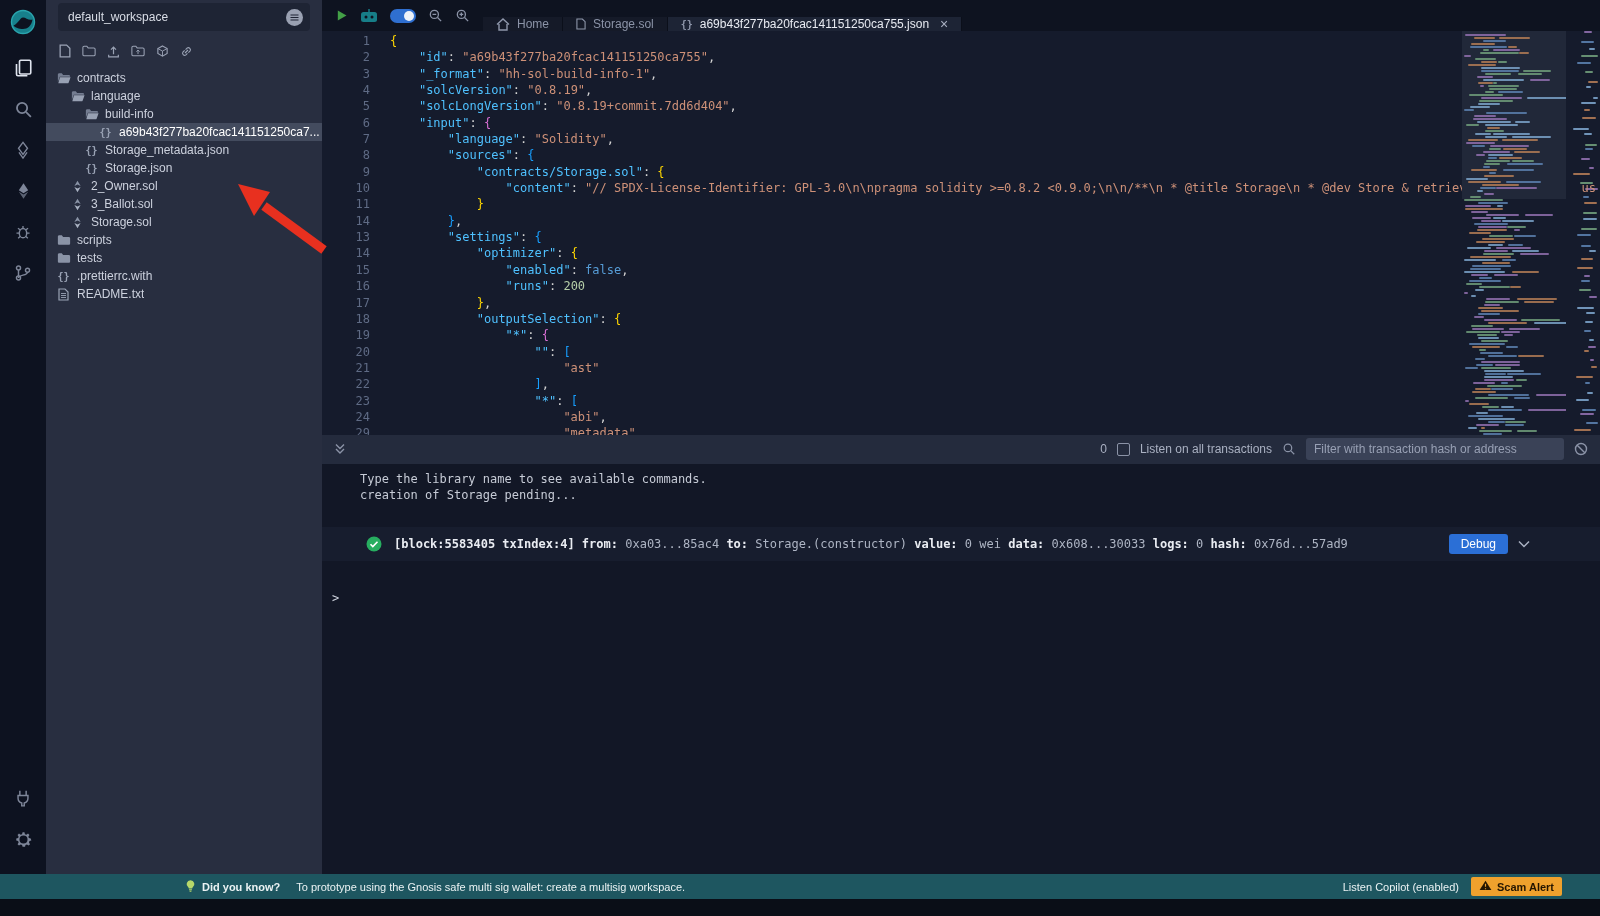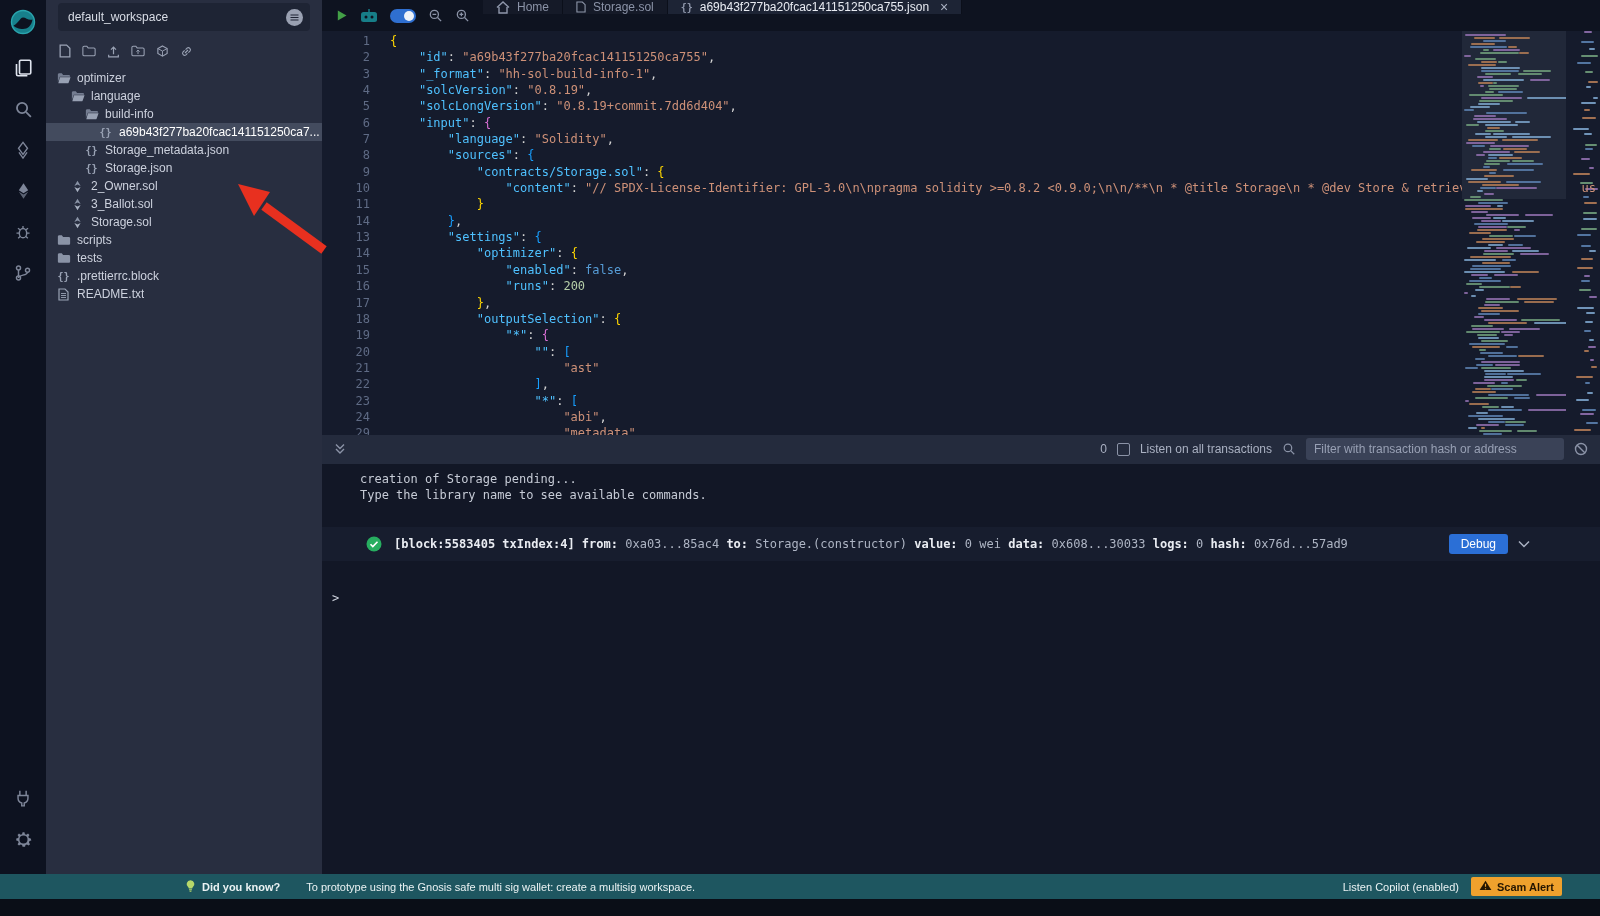--- a/index.html
+++ b/index.html
@@ -35,21 +35,21 @@
   .tree-icon.braces{font-family:"DejaVu Sans Mono",monospace;font-size:10px;font-weight:bold;color:#9aa3b5}
   .tree-label{overflow:hidden;text-overflow:ellipsis}
 
   
   .editor-col{flex:1;display:flex;flex-direction:column;min-width:0}
   .tab-bar{height:31px;background:#0e1320;display:flex;align-items:stretch}
   .tb-tools{display:flex;align-items:center;gap:12px;padding:0 13px}
   .tb-icon{display:flex;align-items:center;color:#8b93a7;cursor:pointer}
   .toggle{width:26px;height:14px;border-radius:8px;background:#2f6fd0;position:relative;cursor:pointer}
   .toggle .knob{position:absolute;right:2px;top:2px;width:10px;height:10px;border-radius:50%;background:#eef2f8}
-  .tabs{display:flex;align-items:flex-start}
+  .tabs{display:flex;align-items:flex-end}
   .tab{display:flex;align-items:center;gap:7px;padding:0 13px;font-size:12px;color:#8b93a7;background:#151a28;border-right:1px solid #0b0f1a;cursor:pointer;white-space:nowrap}
   .tab.active{background:#1d2435;color:#e8ebf2}
   .tab-icon{display:flex;align-items:center;color:#8f97ab}
   .tab-icon.braces{font-family:"DejaVu Sans Mono",monospace;font-size:10px;font-weight:bold}
   .tab-close{margin-left:4px;color:#aab1c2;font-size:14px;line-height:1;cursor:pointer}
 
   .editor{flex:1;position:relative;background:#151b2c;display:flex;overflow:hidden;font-family:"DejaVu Sans Mono",monospace;font-size:12px;line-height:16.35px}
   .gutter{width:54px;flex:none;text-align:right;padding:2px 6px 0 0;color:#5f6b85;user-select:none}
   .code{flex:1;white-space:pre;padding:2px 0 0 14px;color:#d4d4d4;overflow:hidden}
   .code-line{height:16.35px}
@@ -75,21 +75,21 @@
   .tx-block,.tx-label{font-weight:bold;color:#e9ecf2}
   .debug-btn{background:#2b6fd6;color:#fff;border:none;border-radius:3px;font-size:12px;font-family:"Liberation Sans",sans-serif;padding:3px 12px;cursor:pointer;flex:none}
   .tx-chev{margin-left:10px;color:#aab1c2;display:flex;cursor:pointer;flex:none}
   .prompt-line{margin-top:30px;padding-left:10px;color:#cfd4de}
 
   
   .status-bar{height:25px;display:flex;align-items:stretch;font-size:11px}
   .sb-left{width:322px;flex:none;background:#0c161e;color:#ccd2da;display:flex;align-items:center;padding-left:10px;cursor:pointer}
   .sb-main{flex:1;background:#1e5660;display:flex;align-items:center;color:#eaf2f3;position:relative}
   .sb-tip{position:absolute;left:185px;display:flex;align-items:center;gap:6px;white-space:nowrap}
-  .sb-tip b{margin-right:20px}
+  .sb-tip b{margin-right:10px}
   .sb-right{margin-left:auto;display:flex;align-items:center;gap:12px;padding-right:38px}
   .scam-badge{background:#efa12d;color:#241500;font-weight:bold;padding:3px 8px;border-radius:2px;display:flex;align-items:center;gap:5px;cursor:pointer}
   .bottom-gap{height:17px;background:#0a0e17}
 
   .arrow-overlay{position:absolute;left:224px;top:176px;z-index:50;pointer-events:none}
 </style>
 </head>
 <body>
 
 <div class="app">
@@ -200,21 +200,21 @@
           </span>
       </div>
       <div class="tree">
           <div class="tree-row" style="padding-left: 10px;">
             <span class="tree-icon">
               <svg width="14" height="12" viewBox="0 0 16 13">
                 <path d="M1 2.5C1 1.7 1.7 1 2.5 1h3L7 3h6.5c.8 0 1.5.7 1.5 1.5V5H3.2L1 11z" fill="#747d91"></path>
                 <path d="M3.4 5.5h12.1l-2.1 6c-.2.6-.8 1-1.4 1H1.5z" fill="#98a1b3"></path>
               </svg>
             </span>
-            <span class="tree-label">optimizer</span>
+            <span class="tree-label">contracts</span>
           </div>
           <div class="tree-row" style="padding-left: 24px;">
             <span class="tree-icon">
               <svg width="14" height="12" viewBox="0 0 16 13">
                 <path d="M1 2.5C1 1.7 1.7 1 2.5 1h3L7 3h6.5c.8 0 1.5.7 1.5 1.5V5H3.2L1 11z" fill="#747d91"></path>
                 <path d="M3.4 5.5h12.1l-2.1 6c-.2.6-.8 1-1.4 1H1.5z" fill="#98a1b3"></path>
               </svg>
             </span>
             <span class="tree-label">language</span>
           </div>
@@ -277,21 +277,21 @@
           <div class="tree-row" style="padding-left: 10px;">
             <span class="tree-icon">
               <svg width="14" height="12" viewBox="0 0 16 13">
                 <path d="M1 2.5C1 1.7 1.7 1 2.5 1h3L7 3h6.5c.8 0 1.5.7 1.5 1.5v6c0 .8-.7 1.5-1.5 1.5h-11C1.7 12 1 11.3 1 10.5z" fill="#8a93a6"></path>
               </svg>
             </span>
             <span class="tree-label">tests</span>
           </div>
           <div class="tree-row" style="padding-left: 10px;">
             <span class="tree-icon braces">{}</span>
-            <span class="tree-label">.prettierrc.block</span>
+            <span class="tree-label">.prettierrc.with</span>
           </div>
           <div class="tree-row" style="padding-left: 10px;">
             <span class="tree-icon">
               <svg width="11" height="13" viewBox="0 0 11 13">
                 <path d="M1 1h6l3 3v8H1z" fill="none" stroke="#9aa3b5" stroke-width="1.2"></path>
                 <path d="M3 5.5h5M3 7.5h5M3 9.5h5" stroke="#9aa3b5" stroke-width=".9"></path>
               </svg>
             </span>
             <span class="tree-label">README.txt</span>
           </div>
@@ -931,22 +931,22 @@
           <span class="tb-icon">
               <svg width="14" height="14" viewBox="0 0 14 14">
                 <circle cx="7" cy="7" r="5.5" fill="none" stroke="currentColor" stroke-width="1.4"></circle>
                 <path d="M3.2 3.2l7.6 7.6" stroke="currentColor" stroke-width="1.4"></path>
               </svg>
             </span>
         </span>
       </div>
 
       <div class="terminal">
+        <div class="term-line">Type the library name to see available commands.</div>
         <div class="term-line">creation of Storage pending...</div>
-        <div class="term-line">Type the library name to see available commands.</div>
         <div class="tx-row">
           <span class="tx-check">
               <svg width="16" height="16" viewBox="0 0 16 16">
                 <circle cx="8" cy="8" r="7.5" fill="#27ae60"></circle>
                 <path d="M4.5 8.3l2.3 2.3 4.7-4.9" stroke="#fff" stroke-width="1.6" fill="none"></path>
               </svg>
             </span>
           <span class="tx-text"><span class="tx-block">[block:5583405 txIndex:4]</span><span> <span class="tx-label">from:</span> <span class="tx-val">0xa03...85ac4</span> <span class="tx-label">to:</span> <span class="tx-val">Storage.(constructor)</span> <span class="tx-label">value:</span> <span class="tx-val">0 wei</span> <span class="tx-label">data:</span> <span class="tx-val">0x608...30033</span> <span class="tx-label">logs:</span> <span class="tx-val">0</span> <span class="tx-label">hash:</span> <span class="tx-val">0x76d...57ad9</span></span></span>
           <button class="debug-btn">Debug</button>
           <span class="tx-chev">

